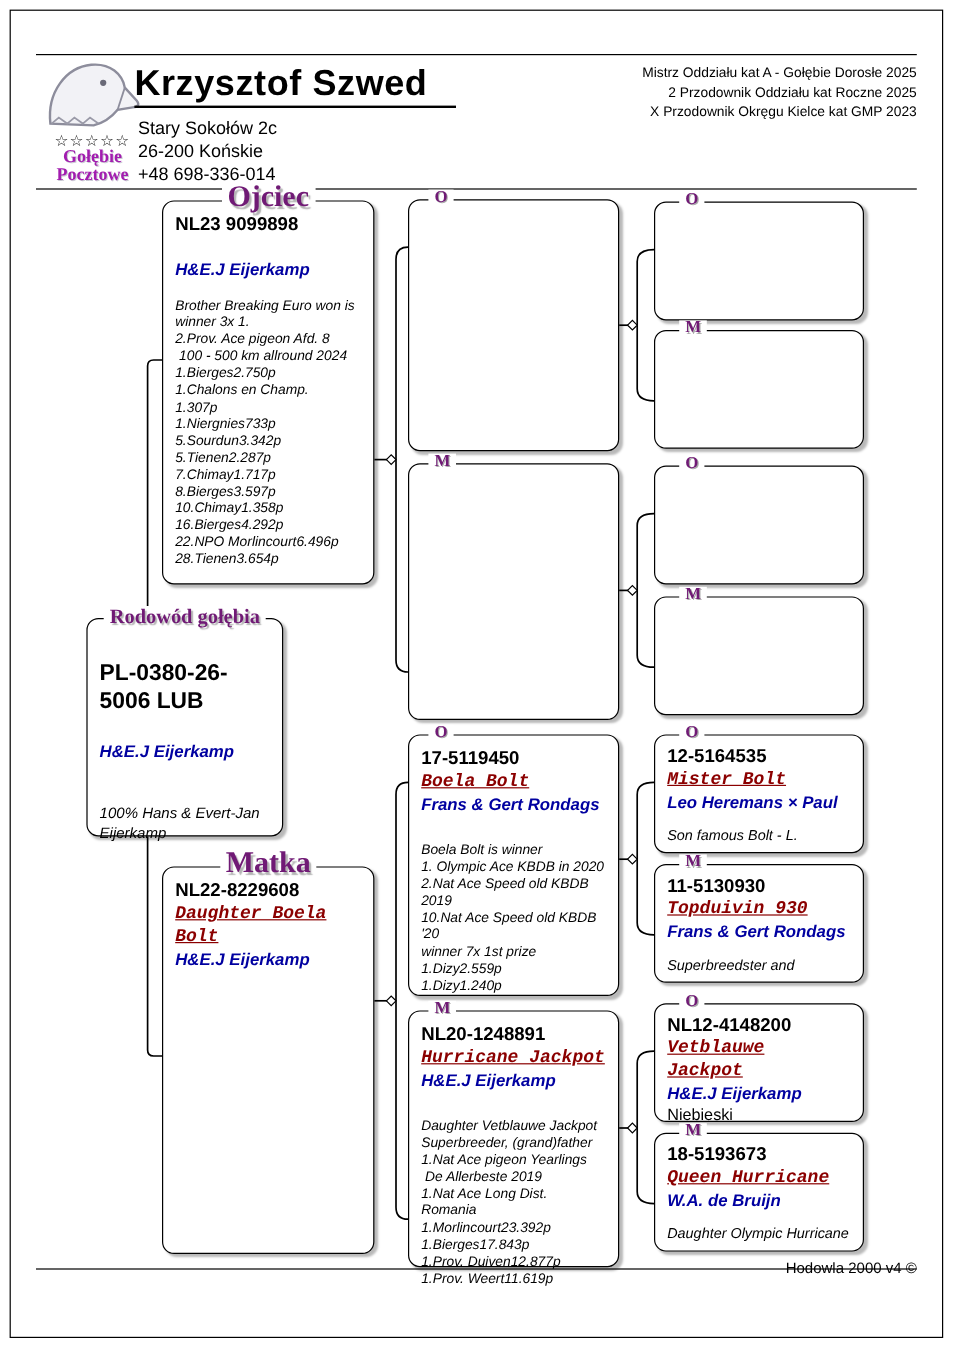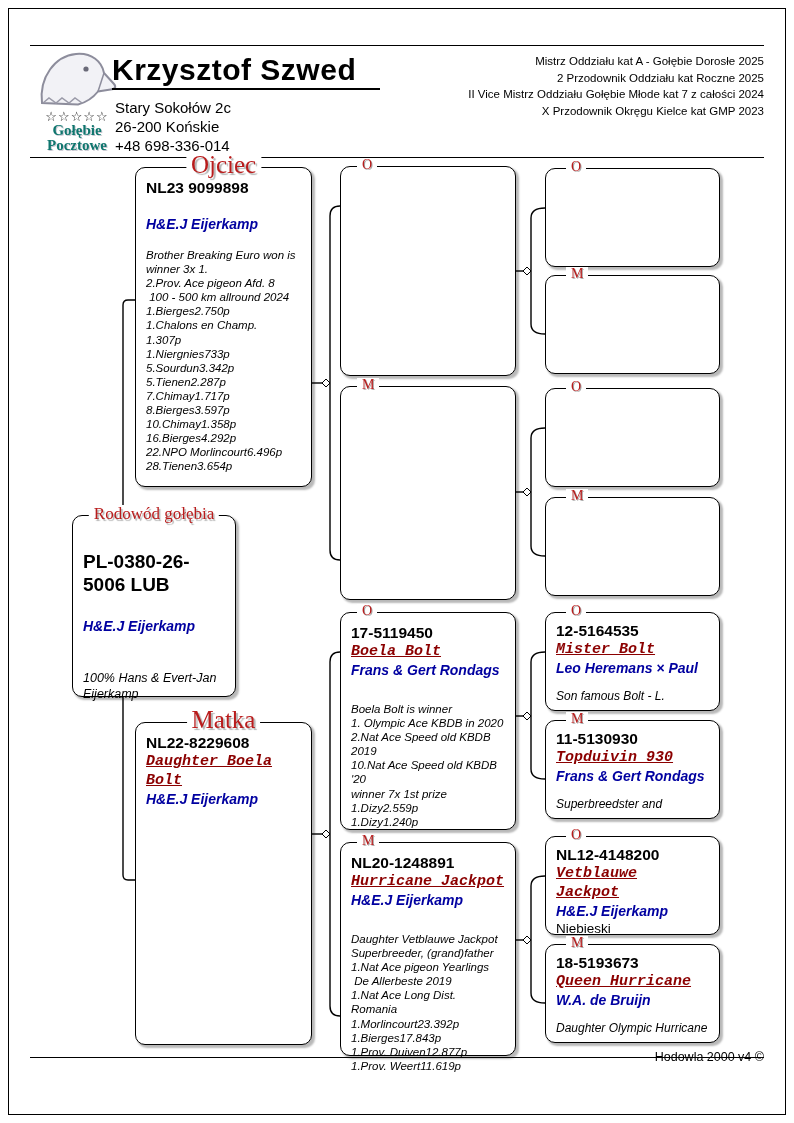--- a/index.html
+++ b/index.html
@@ -4,33 +4,33 @@
 <style>
   html,body{margin:0;padding:0;background:#fff;}
   #page{position:relative;width:794px;height:1123px;background:#fff;overflow:hidden;
         font-family:"Liberation Sans",sans-serif;color:#000;}
   #frame{position:absolute;left:8px;top:8px;width:778px;height:1107px;border:1px solid #000;box-sizing:border-box;}
   .hr{position:absolute;left:30px;width:734px;height:0;border-top:1.5px solid #000;}
 
   
   #logo{position:absolute;left:34px;top:49px;width:86px;text-align:center;}
   #logo .stars{font-size:13px;letter-spacing:1px;line-height:13px;color:#222;margin-top:-3px;}
-  #logo .brand{font-family:"Liberation Serif",serif;font-weight:bold;color:#0f766e;
+  #logo .brand{font-family:"Liberation Serif",serif;font-weight:bold;color:#a21caf;
                font-size:15px;line-height:15px;text-shadow:1px 1px 0 #c9c9d2;}
   #title{position:absolute;left:112px;top:53px;font-size:30px;font-weight:bold;
          border-bottom:2.5px solid #000;padding:0 24px 1px 0;letter-spacing:.5px;}
   #address{position:absolute;left:115px;top:98px;font-size:15px;line-height:19px;}
   #achievements{position:absolute;right:30px;top:53px;width:322px;text-align:right;
                 font-size:11.5px;line-height:16.5px;}
 
   
   .pbox{position:absolute;background:#fff;border:1.5px solid #000;border-radius:10px;
         box-shadow:2.5px 2.5px 2px rgba(0,0,0,.28);z-index:2;box-sizing:border-box;}
   .plabel{position:absolute;background:#fff;padding:0 5px;white-space:nowrap;
-          font-family:"Liberation Serif",serif;font-weight:normal;color:#b91c1c;}
+          font-family:"Liberation Serif",serif;font-weight:bold;color:#701a75;}
   .plabel.big{font-size:25px;line-height:26px;top:-16px;left:50%;transform:translateX(-50%);
               text-shadow:2px 2px 1px #b3b3b3;}
   .plabel.mid{font-size:17px;line-height:18px;top:-11px;left:50%;transform:translateX(-50%);
               text-shadow:1.5px 1.5px 1px #b3b3b3;}
   .plabel.sm{font-size:14px;line-height:14px;top:-9px;left:16px;text-shadow:1px 1px 0 #a8a8a8;}
   .g3 .plabel.sm{left:20px;}
   .bx-inner{padding:10px 10px 6px 10px;}
   .g3 .bx-inner{padding:8px 10px 5px 10px;}
   .ring{font-weight:bold;font-size:15.5px;line-height:19px;}
   .root .ring{font-size:19px;line-height:23px;margin-top:24px;}
@@ -73,21 +73,20 @@
   </div>
   <div id="title">Krzysztof Szwed</div>
   <div id="address">
       <div>Stary Sokołów 2c</div>
       <div>26-200 Końskie</div>
       <div>+48 698-336-014</div>
     </div>
   <div id="achievements">
       <div>Mistrz Oddziału kat A - Gołębie Dorosłe 2025</div>
       <div>2 Przodownik Oddziału kat Roczne 2025</div>
-      <div>II Vice Mistrz Oddziału Gołębie Młode kat 7 z całości 2024</div>
       <div>X Przodownik Okręgu Kielce kat GMP 2023</div>
     </div>
 
   <svg id="connectors" width="794" height="1123" viewBox="0 0 794 1123">
     <g fill="none" stroke="#000" stroke-width="1.4">
       <path d="M135,300 L128,300 Q123,300 123,305 L123,515"></path>
       <path d="M123,697 L123,875 Q123,880 128,880 L135,880"></path>
       <path d="M312,383 L330,383"></path>
       <path d="M340,206 Q330,206 330,216 L330,550 Q330,560 340,560"></path>
       <path d="M312,834 L330,834"></path>

